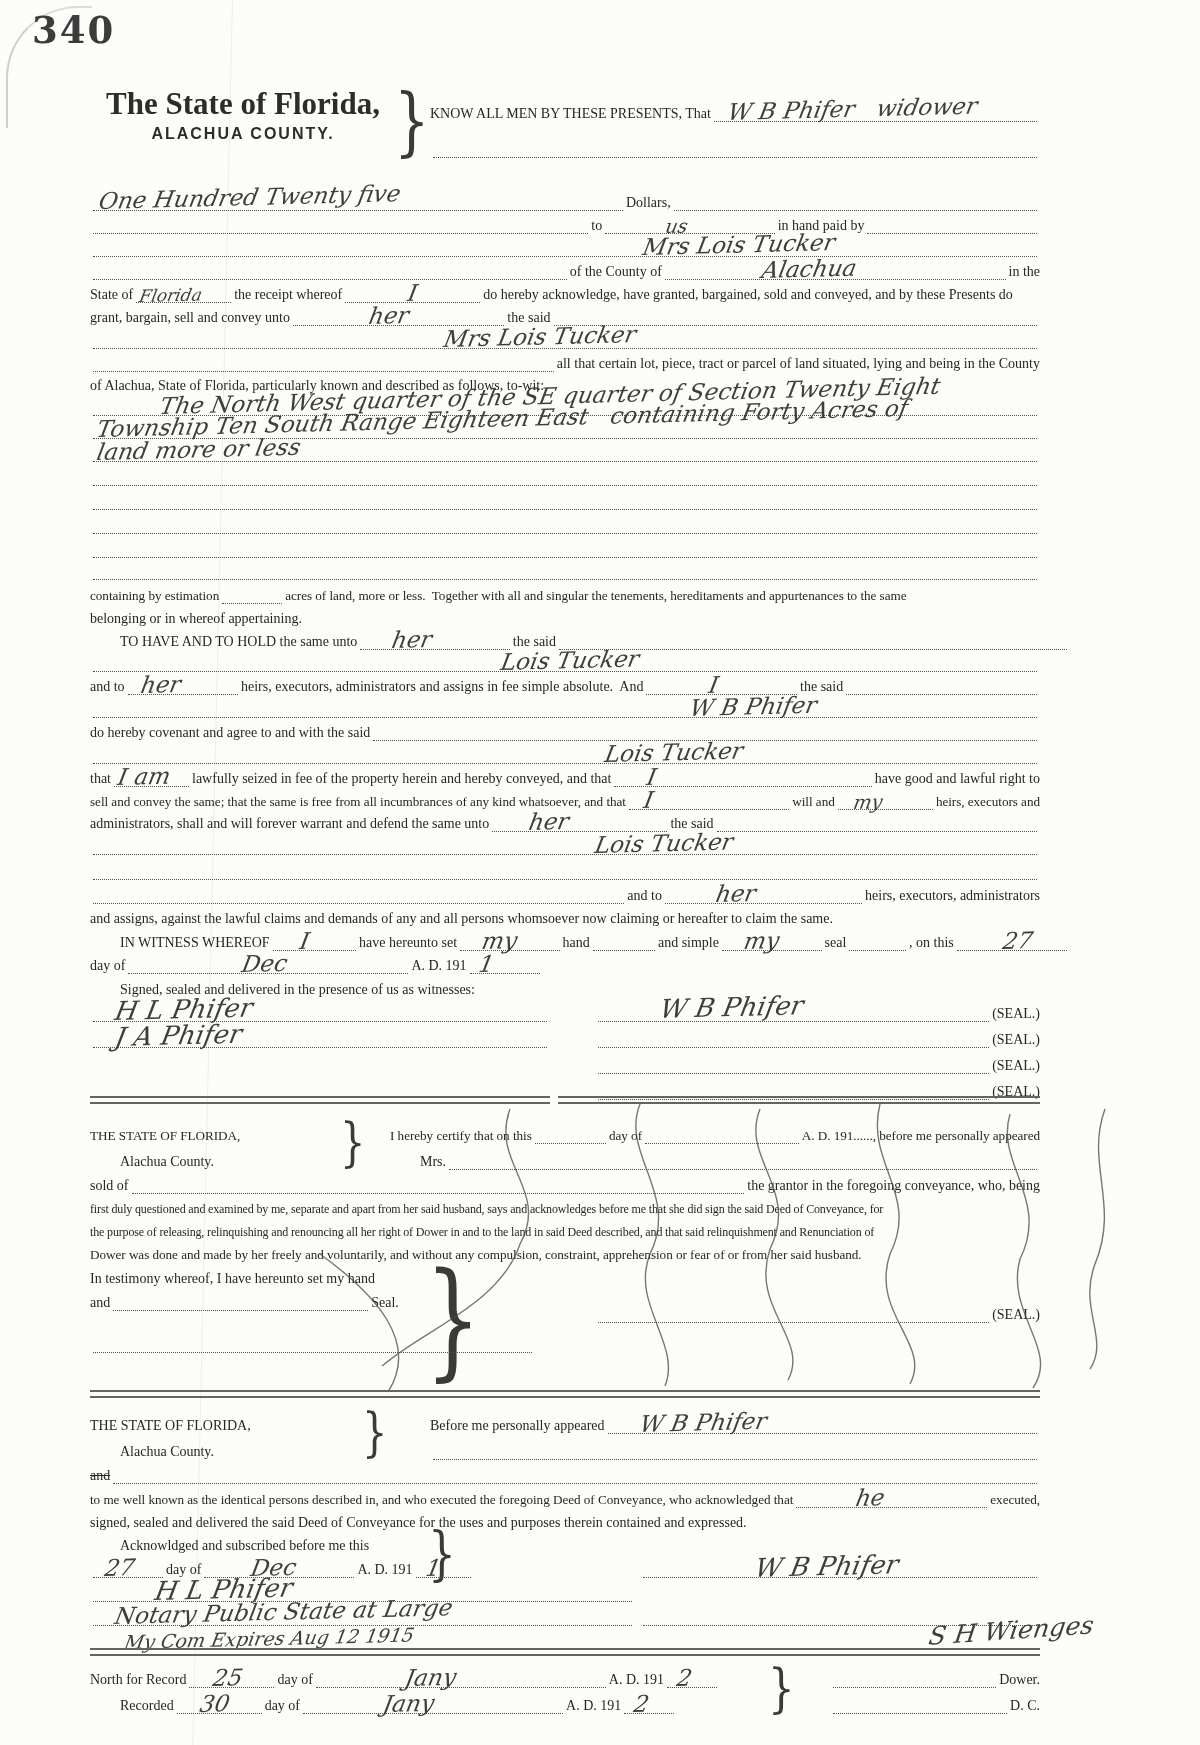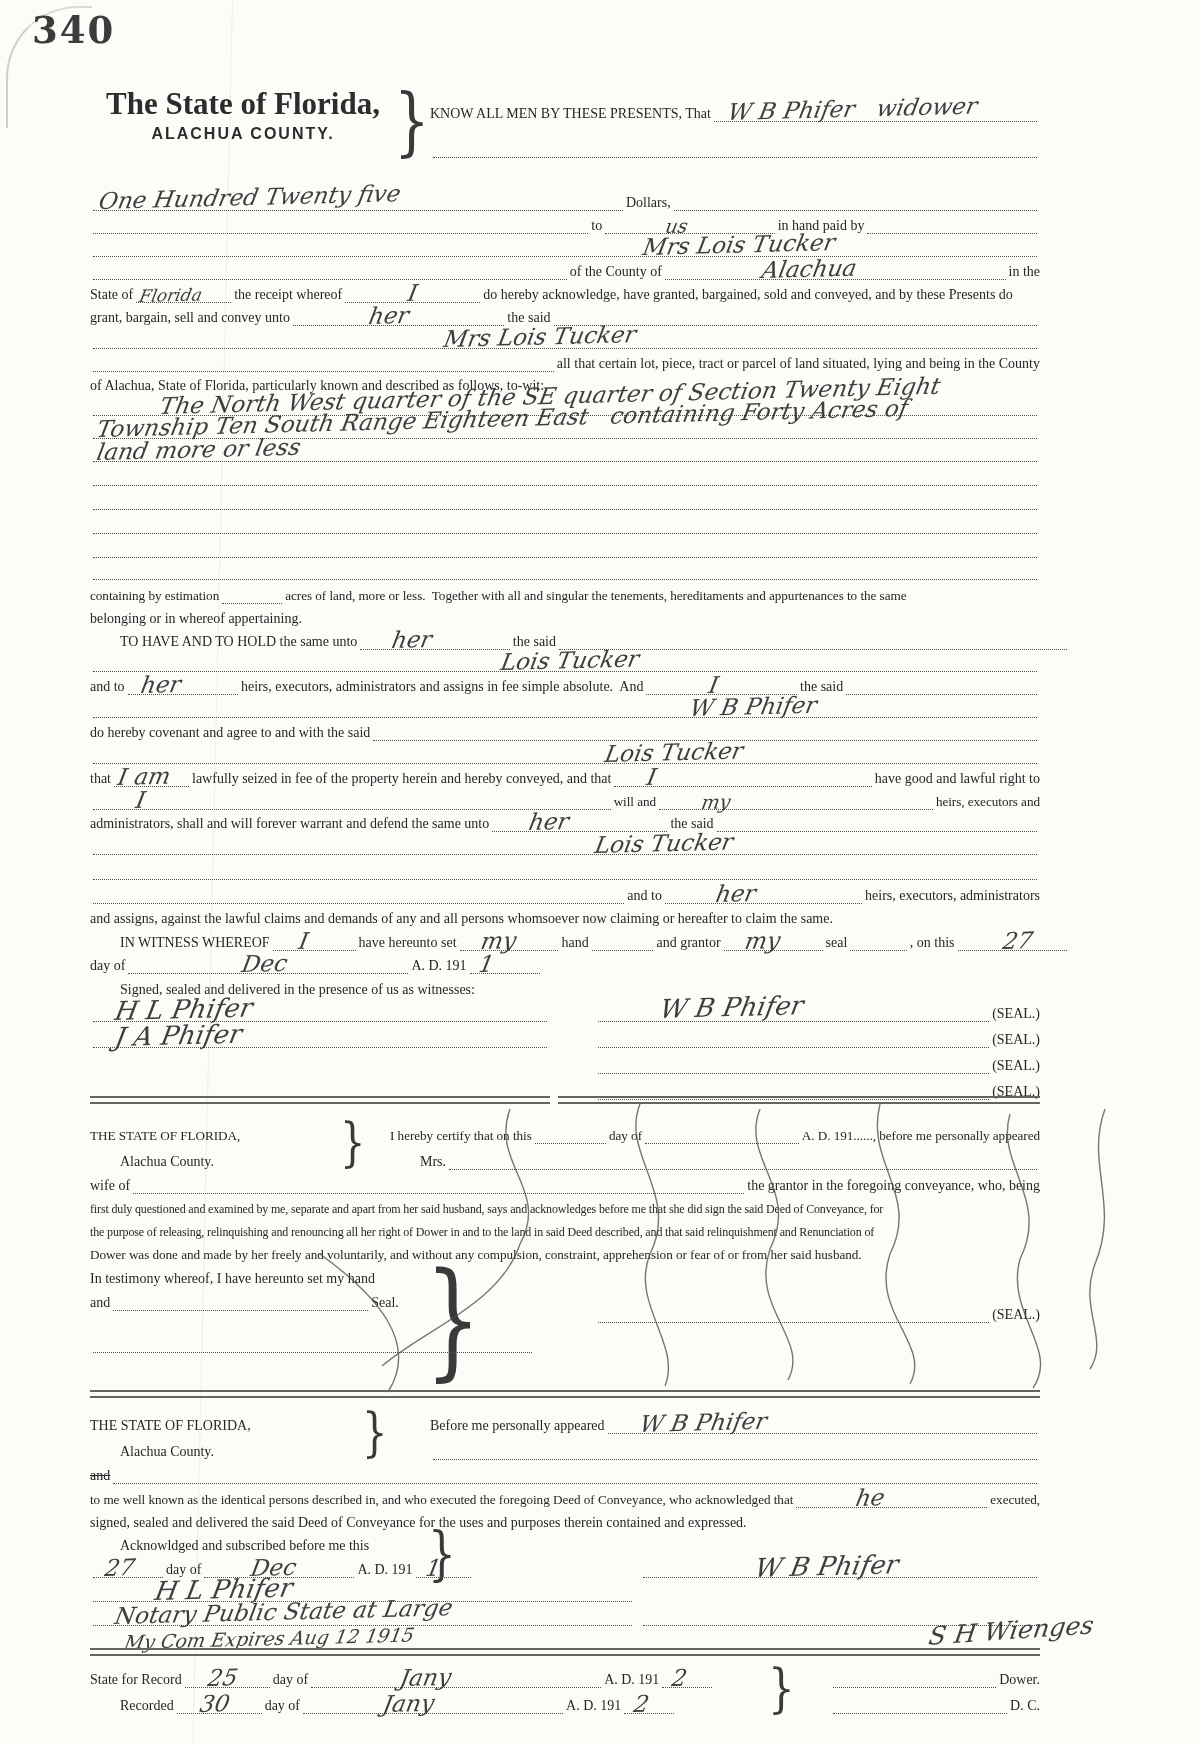--- a/index.html
+++ b/index.html
@@ -202,20 +202,21 @@
     <span class="b" style="flex:0 1 75px">
       <i class="hw lg" style="left:2px">I am</i>
     </span>
     <span class="t">lawfully seized in fee of the property herein and hereby conveyed, and that</span>
     <span class="b" style="flex-grow:3">
       <i class="hw lg" style="left:12%">I</i>
     </span>
     <span class="t">have good and lawful right to</span>
   </div>
   <div class="row fs13" style="top:790px">
+    <span class="t">sell and convey the same; that the same is free from all incumbrances of any kind whatsoever, and that</span>
     <span class="b" style="flex-grow:2">
       <i class="hw lg" style="left:8%">I</i>
     </span>
     <span class="t">will and</span>
     <span class="b" style="flex-grow:1">
       <i class="hw" style="left:15%">my</i>
     </span>
     <span class="t">heirs, executors and</span>
   </div>
   <div class="row" style="top:812px">
@@ -250,21 +251,21 @@
     <span class="t">IN WITNESS WHEREOF</span>
     <span class="b" style="flex-grow:1">
       <i class="hw lg" style="left:30%">I</i>
     </span>
     <span class="t">have hereunto set</span>
     <span class="b" style="flex-grow:1.3">
       <i class="hw lg" style="left:20%">my</i>
     </span>
     <span class="t">hand</span>
     <span class="b" style="flex-grow:0.6"></span>
-    <span class="t">and grantor</span>
+    <span class="t">and simple</span>
     <span class="b" style="flex-grow:1.3">
       <i class="hw lg" style="left:20%">my</i>
     </span>
     <span class="t">seal</span>
     <span class="b" style="flex-grow:0.5"></span>
     <span class="t">, on this</span>
     <span class="b" style="flex-grow:1.5">
       <i class="hw lg" style="left:40%">27</i>
     </span>
   </div>
@@ -322,21 +323,21 @@
     <span class="b" style="flex-grow:3"></span>
     <span class="t">A. D. 191......, before me personally appeared</span>
   </div>
   <div class="row" style="top:1150px">
     <span class="t" style="width:300px;padding-left:30px">Alachua County.</span>
     <span class="t">Mrs.</span>
     <span class="b"></span>
   </div>
   <span class="brace" style="left:340px;top:1116px;font-size:40px;transform:scaleY(1.3)">}</span>
   <div class="row" style="top:1174px">
-    <span class="t">wife of</span>
+    <span class="t">sold of</span>
     <span class="b"></span>
     <span class="t">the grantor in the foregoing conveyance, who, being</span>
   </div>
   <div class="row fs12" style="top:1197px">
     <span class="t">first duly questioned and examined by me, separate and apart from her said husband, says and acknowledges before me that she did sign the said Deed of Conveyance, for</span>
   </div>
   <div class="row fs12" style="top:1220px">
     <span class="t">the purpose of releasing, relinquishing and renouncing all her right of Dower in and to the land in said Deed described, and that said relinquishment and Renunciation of</span>
   </div>
   <div class="row fs13" style="top:1243px">
@@ -440,21 +441,21 @@
   <div class="row" style="top:1630px;width:545px">
     <span class="b">
       <i class="hw" style="left:30px">My Com Expires Aug 12 1915</i>
     </span>
   </div>
 
   <div class="rule" style="left:90px;top:1648px;width:950px"></div>
   <i class="hwAbs" style="left:930px;top:1618px;font-size:25px">S H Wienges</i>
 
   <div class="row" style="top:1668px;width:670px">
-    <span class="t">State for Record</span>
+    <span class="t">North for Record</span>
     <span class="b" style="flex:0 0 85px">
       <i class="hw lg" style="left:25%">25</i>
     </span>
     <span class="t">day of</span>
     <span class="b" style="flex:0 0 290px">
       <i class="hw lg" style="left:30%">Jany</i>
     </span>
     <span class="t">A. D. 191</span>
     <span class="b" style="flex:0 0 50px">
       <i class="hw lg" style="left:8px">2</i>

